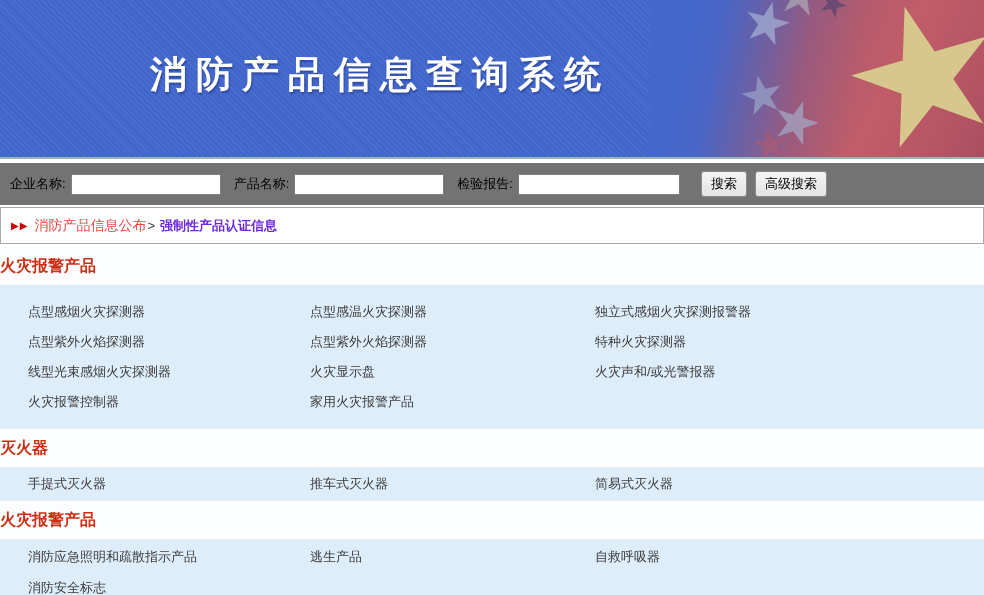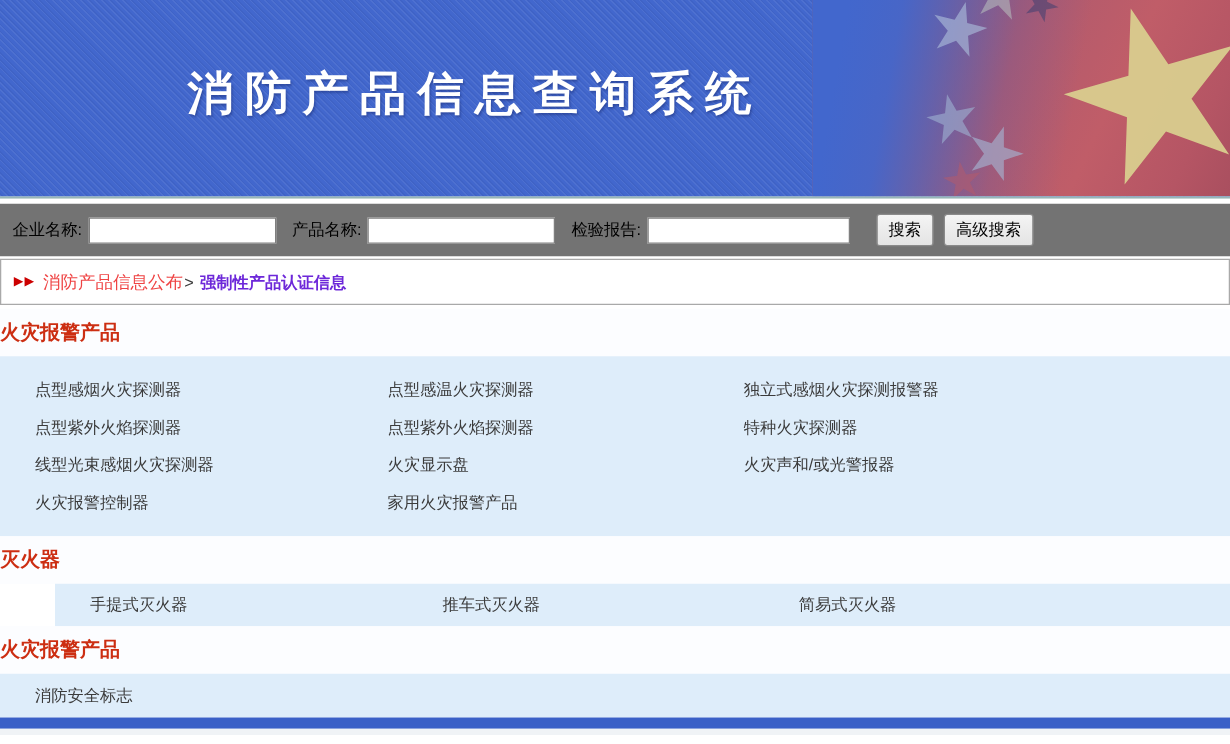--- a/index.html
+++ b/index.html
@@ -60,21 +60,21 @@
   .crumb-sep{color:#3a3a3a;font-size:13px;margin:0 5px 0 1px;}
   .crumb-current{color:#6d28d9;font-size:13px;font-weight:bold;}
   
   .content{width:984px;margin-top:3px;}
   .heading-band{
     height:38px;background:#FCFDFF;display:flex;align-items:center;
     box-sizing:border-box;
   }
   .section-heading{color:#CC2E12;font-size:16px;font-weight:bold;}
   .links-block{background:#DEEDFA;padding:12px 0;}
-  .links-block.single{padding:2px 0;margin-left:44px;}
+  .links-block.single{padding:2px 0;}
   .links-block.last{padding:2px 0;}
   .links-block.last .link-row{height:31px;}
   .link-row{
     display:grid;grid-template-columns:282px 285px 1fr;
     padding-left:28px;height:30px;align-items:center;
   }
   .product-link{color:#3b3b3b;font-size:13px;text-decoration:none;cursor:pointer;justify-self:start;}
   
   .footer-bar{width:984px;height:9px;background:#3A60C7;}
   .footer-strip{width:984px;height:5px;background:#F0F3F6;}
@@ -159,19 +159,24 @@
         <a class="product-link">手提式灭火器</a>
         <a class="product-link">推车式灭火器</a>
         <a class="product-link">简易式灭火器</a>
       </div>
     </div>
     <div class="heading-band">
       <span class="section-heading">火灾报警产品</span>
     </div>
     <div class="links-block last">
       <div class="link-row">
+        <a class="product-link">消防应急照明和疏散指示产品</a>
+        <a class="product-link">逃生产品</a>
+        <a class="product-link">自救呼吸器</a>
+      </div>
+      <div class="link-row">
         <a class="product-link">消防安全标志</a>
       </div>
     </div>
   </div>
 
 <div class="footer-bar"></div>
 <div class="footer-strip"></div>
 
 </body></html>

